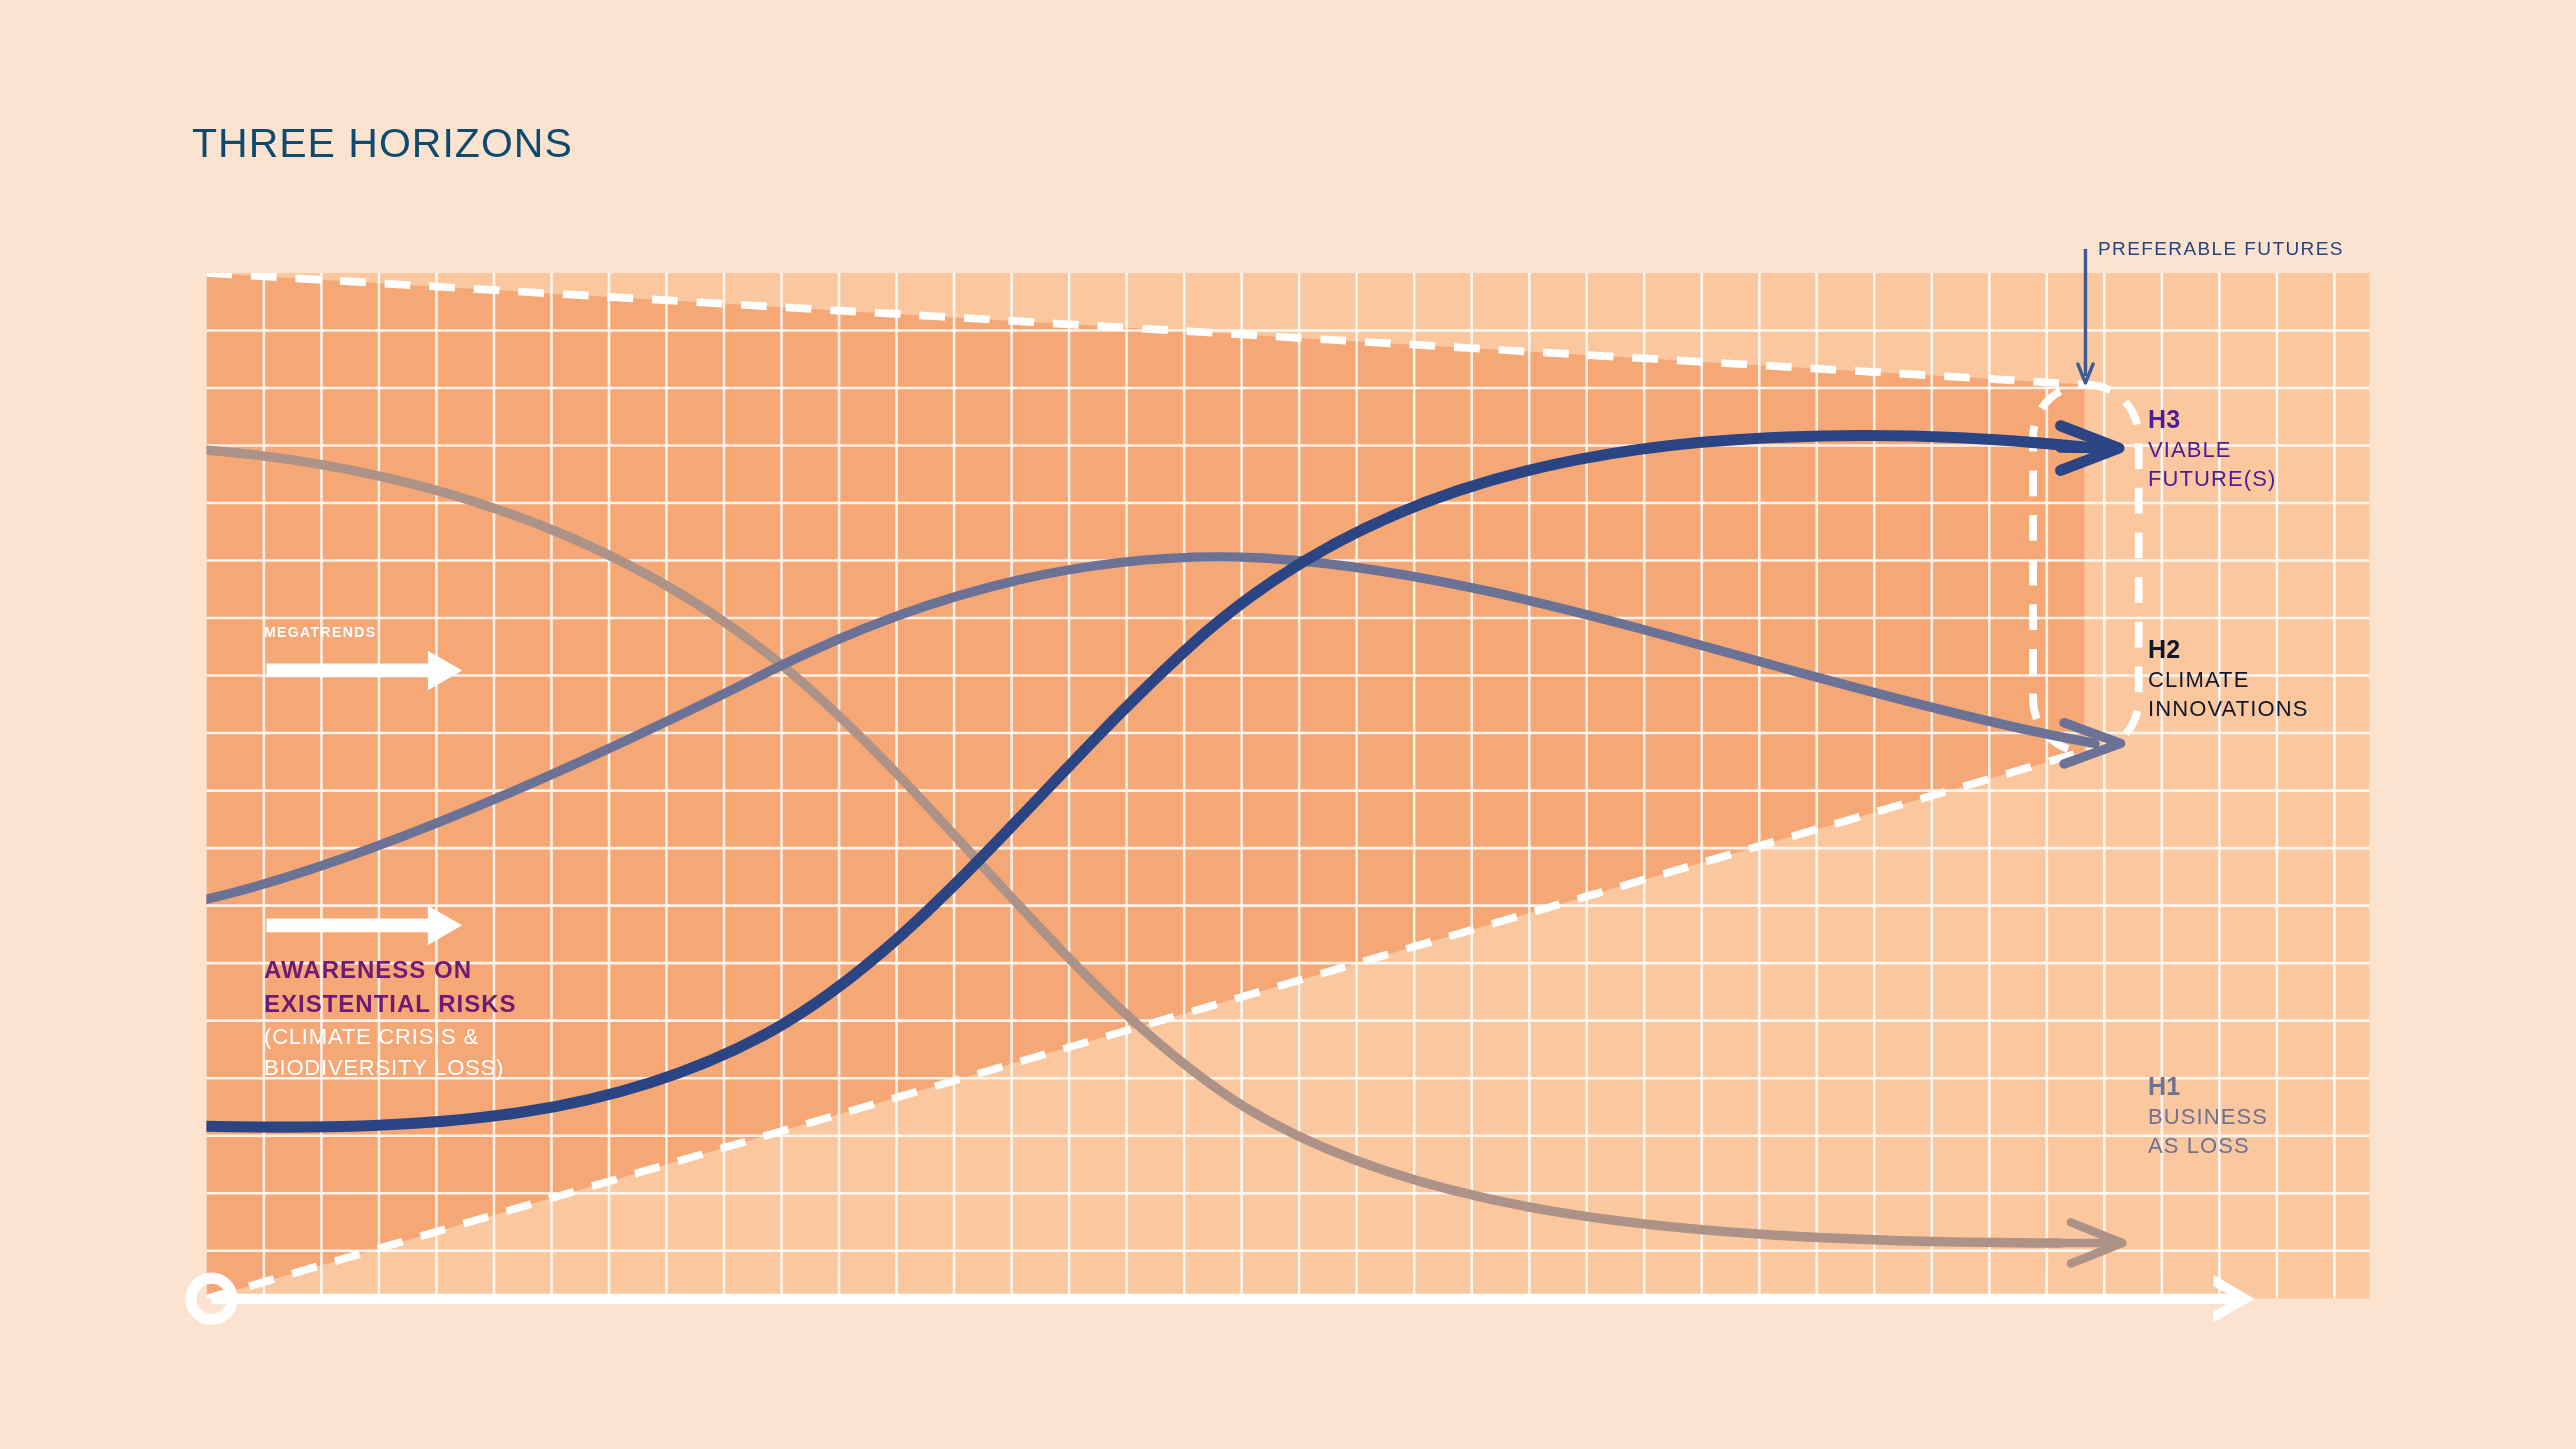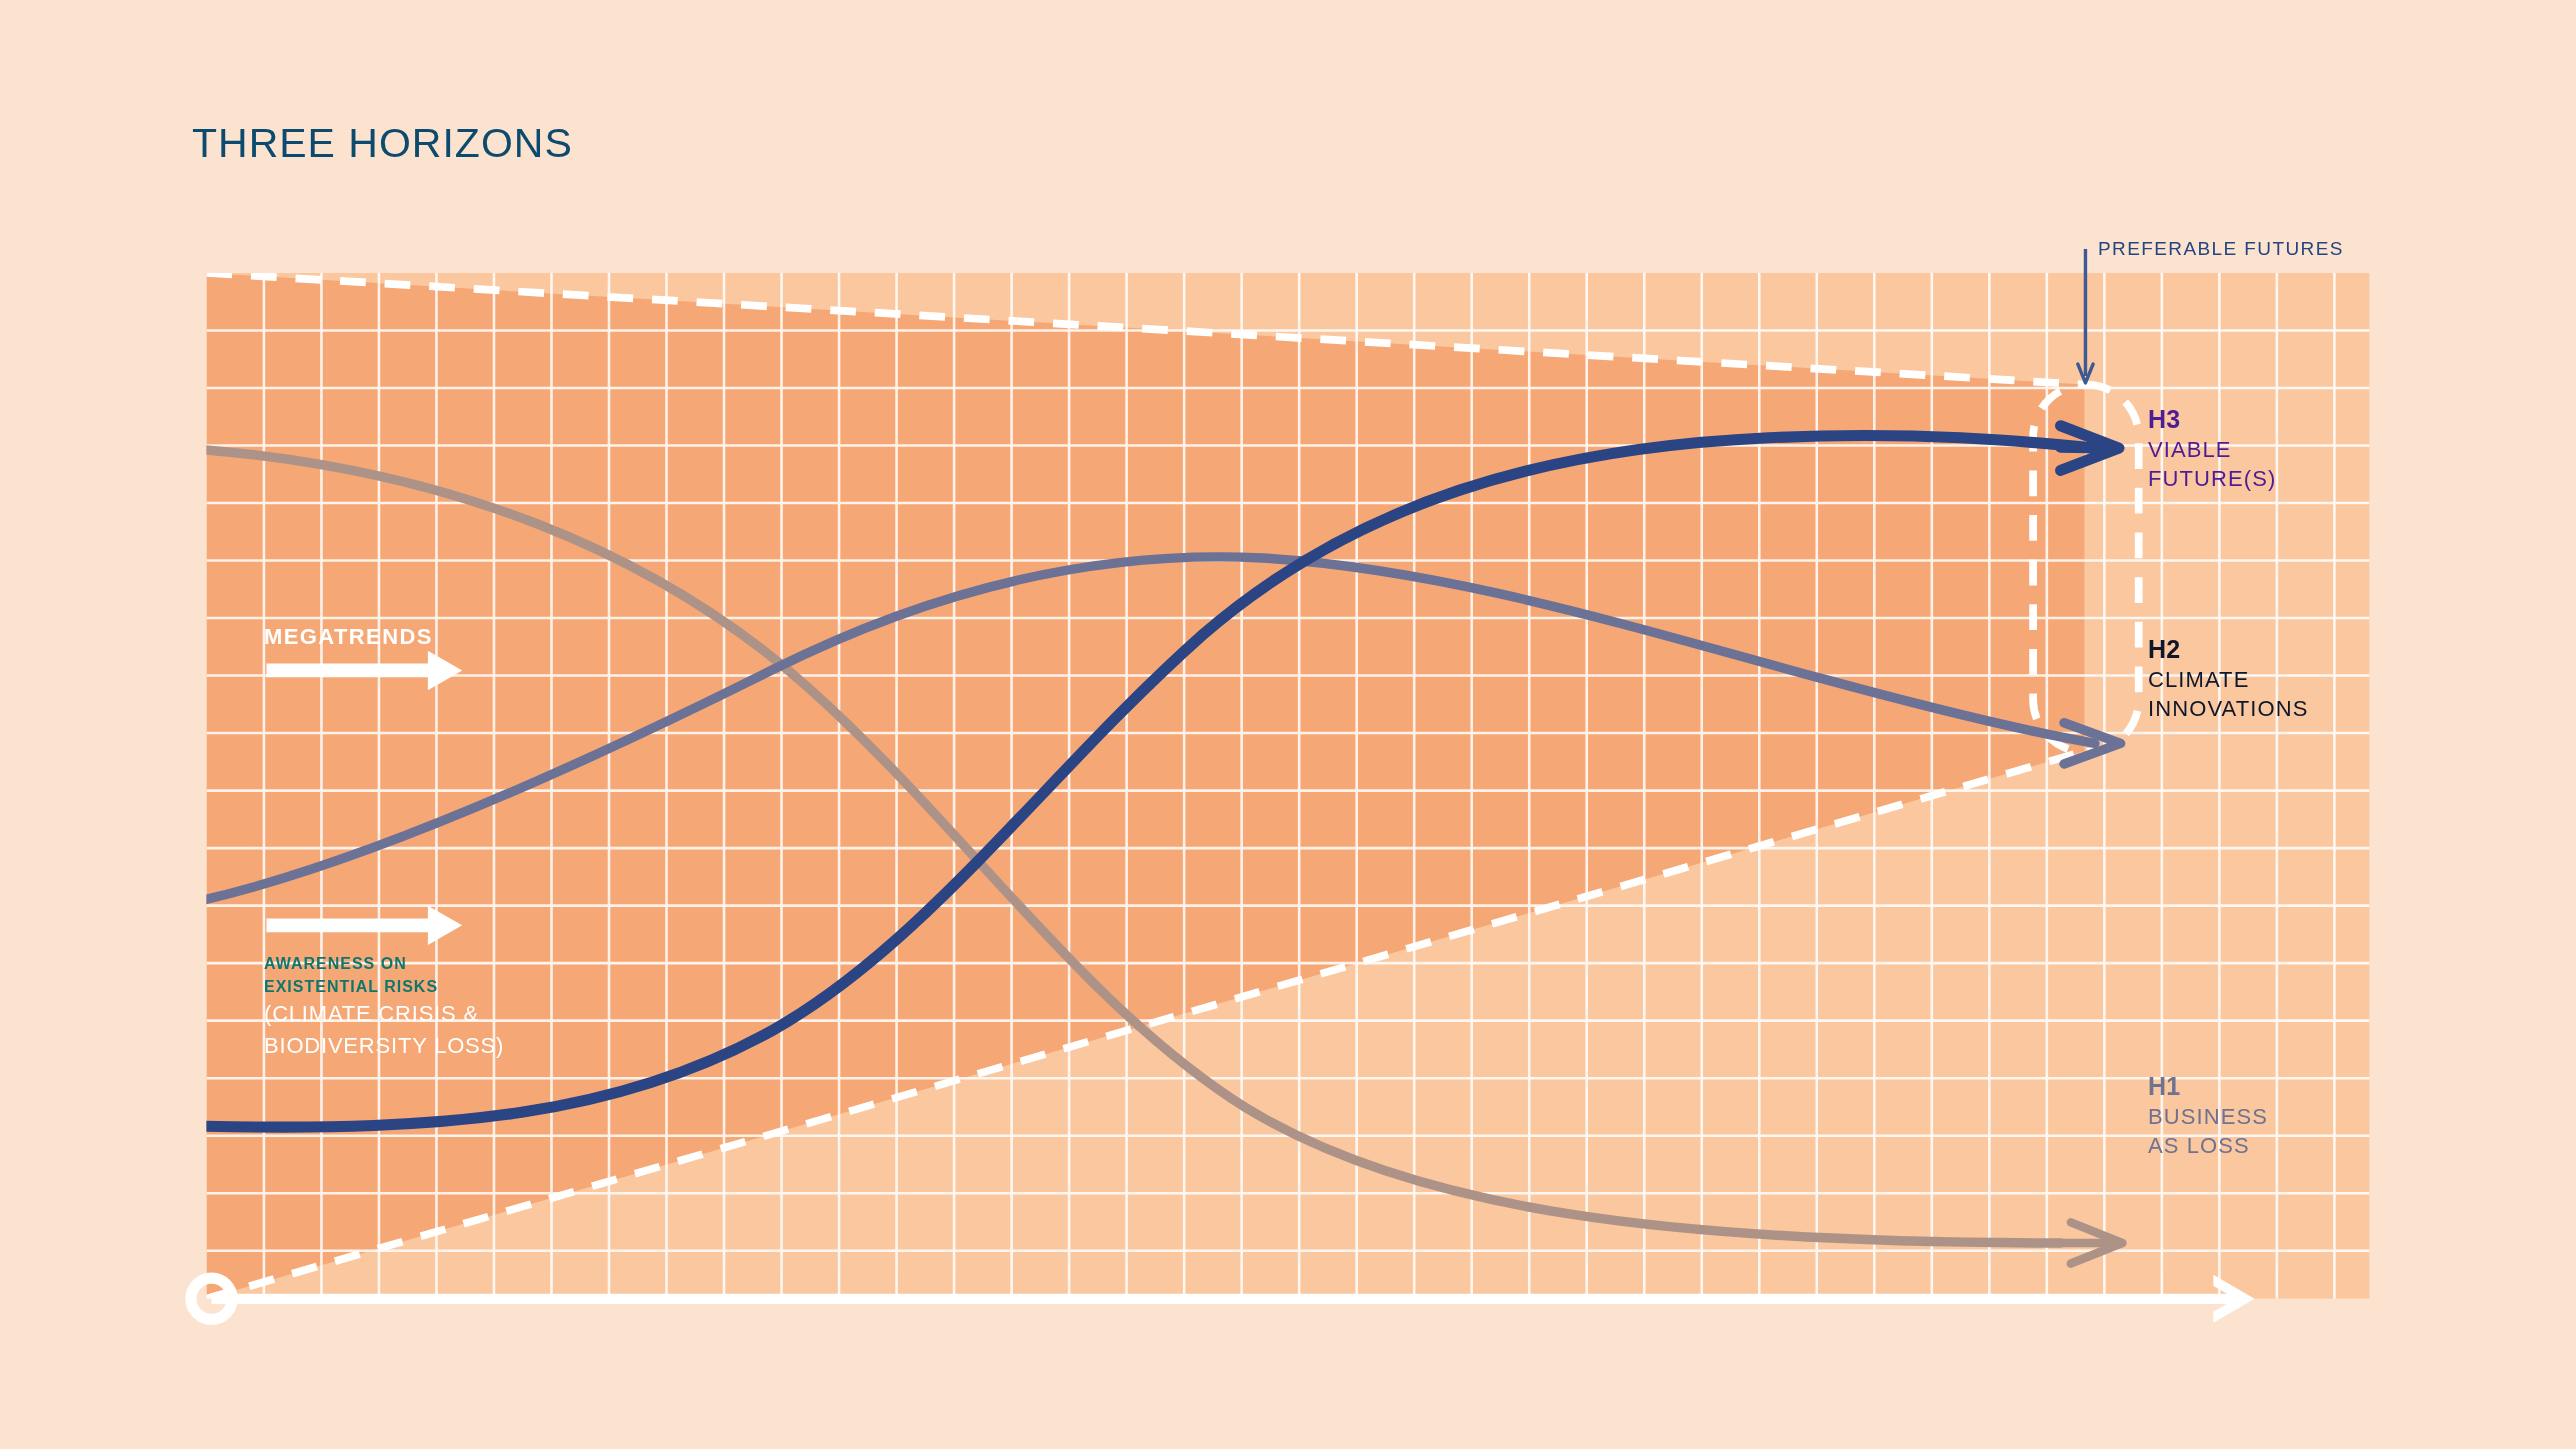--- a/index.html
+++ b/index.html
@@ -65,37 +65,37 @@
     top: 238px;
     font-size: 19px;
     letter-spacing: 1.4px;
     color: #24457f;
   }
 
   
   #megatrends-label {
     left: 264px;
     top: 624px;
-    font-size: 22px;
+    font-size: 14px;
     font-weight: bold;
     letter-spacing: 1.4px;
     color: #ffffff;
   }
   #risks-block {
     position: absolute;
     left: 264px;
     top: 953px;
     width: 361px;
   }
   #risks-block .risks-strong {
-    font-size: 16px;
+    font-size: 24px;
     font-weight: bold;
     letter-spacing: 1px;
     line-height: 1.42;
-    color: #0f766e;
+    color: #701a75;
     white-space: nowrap;
   }
   #risks-block .risks-normal {
     font-size: 22px;
     font-weight: normal;
     letter-spacing: 0.8px;
     line-height: 1.42;
     color: #ffffff;
     white-space: nowrap;
   }

